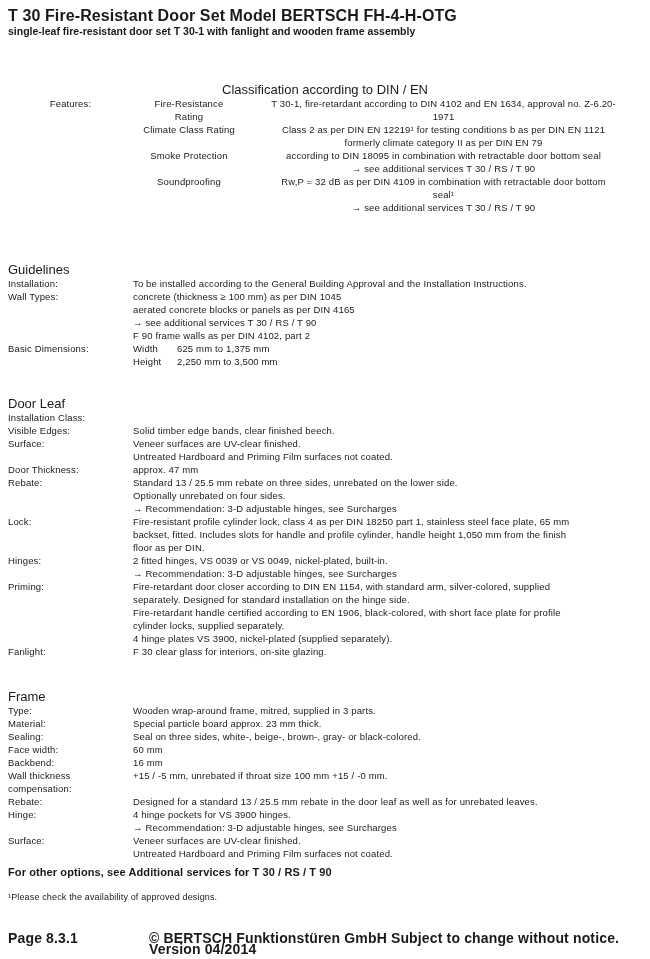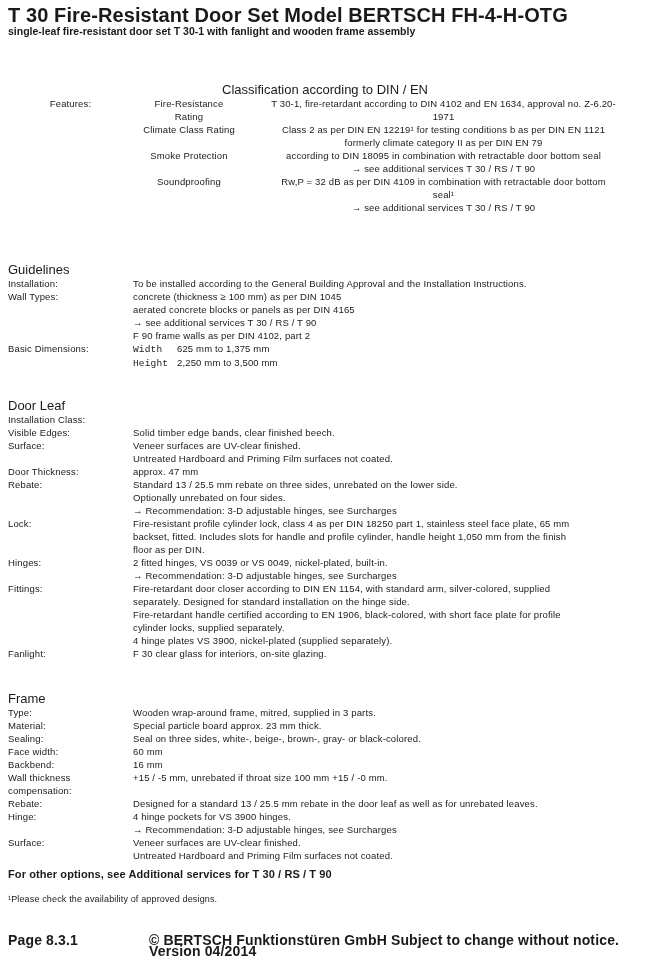--- a/index.html
+++ b/index.html
@@ -6,21 +6,21 @@
   body {
     width: 650px; height: 959px;
     background: #ffffff;
     color: #1a1a1a;
     font-family: "Liberation Sans", sans-serif;
     overflow: hidden;
   }
   .page { padding: 6px 8px 0 8px; }
 
   .title {
-    font-size: 20px; font-weight: bold; line-height: 19px;
+    font-size: 16px; font-weight: bold; line-height: 19px;
     letter-spacing: 0.1px;
   }
   .subtitle {
     font-size: 10.5px; font-weight: bold; line-height: 13px;
   }
 
   .section-heading {
     font-size: 13px; font-weight: normal; line-height: 14px;
   }
 
@@ -31,21 +31,21 @@
 
   .spec-row {
     display: flex; align-items: flex-start;
     font-size: 9.5px; line-height: 13px; letter-spacing: 0.15px;
   }
   .col-label { flex: 0 0 125px; width: 125px; }
   .col-sub   { flex: 0 0 112px; width: 112px; }
   .col-value { flex: 1 1 auto; min-width: 0; }
   .txt-line  { white-space: nowrap; }
 
-  .dim-name { display: inline-block; width: 44px; font-family: Liberation Mono, monospace; }
+  .dim-name { display: inline-block; width: 44px; }
 
   .options-note {
     margin-top: 6px;
     font-size: 11px; font-weight: bold; line-height: 13px;
     letter-spacing: 0.1px;
   }
   .footnote {
     margin-top: 13px;
     font-size: 9px; line-height: 11px; letter-spacing: 0.15px;
   }
@@ -200,21 +200,21 @@
           <div class="col-label">
             <div class="txt-line">Hinges:</div>
           </div>
           <div class="col-value">
             <div class="txt-line">2 fitted hinges, VS 0039 or VS 0049, nickel-plated, built-in.</div>
             <div class="txt-line">→ Recommendation: 3-D adjustable hinges, see Surcharges</div>
           </div>
         </div>
         <div class="spec-row">
           <div class="col-label">
-            <div class="txt-line">Fittings:</div>
+            <div class="txt-line">Priming:</div>
           </div>
           <div class="col-value">
             <div class="txt-line">Fire-retardant door closer according to DIN EN 1154, with standard arm, silver-colored, supplied</div>
             <div class="txt-line">separately. Designed for standard installation on the hinge side.</div>
             <div class="txt-line">Fire-retardant handle certified according to EN 1906, black-colored, with short face plate for profile</div>
             <div class="txt-line">cylinder locks, supplied separately.</div>
             <div class="txt-line">4 hinge plates VS 3900, nickel-plated (supplied separately).</div>
           </div>
         </div>
         <div class="spec-row">

